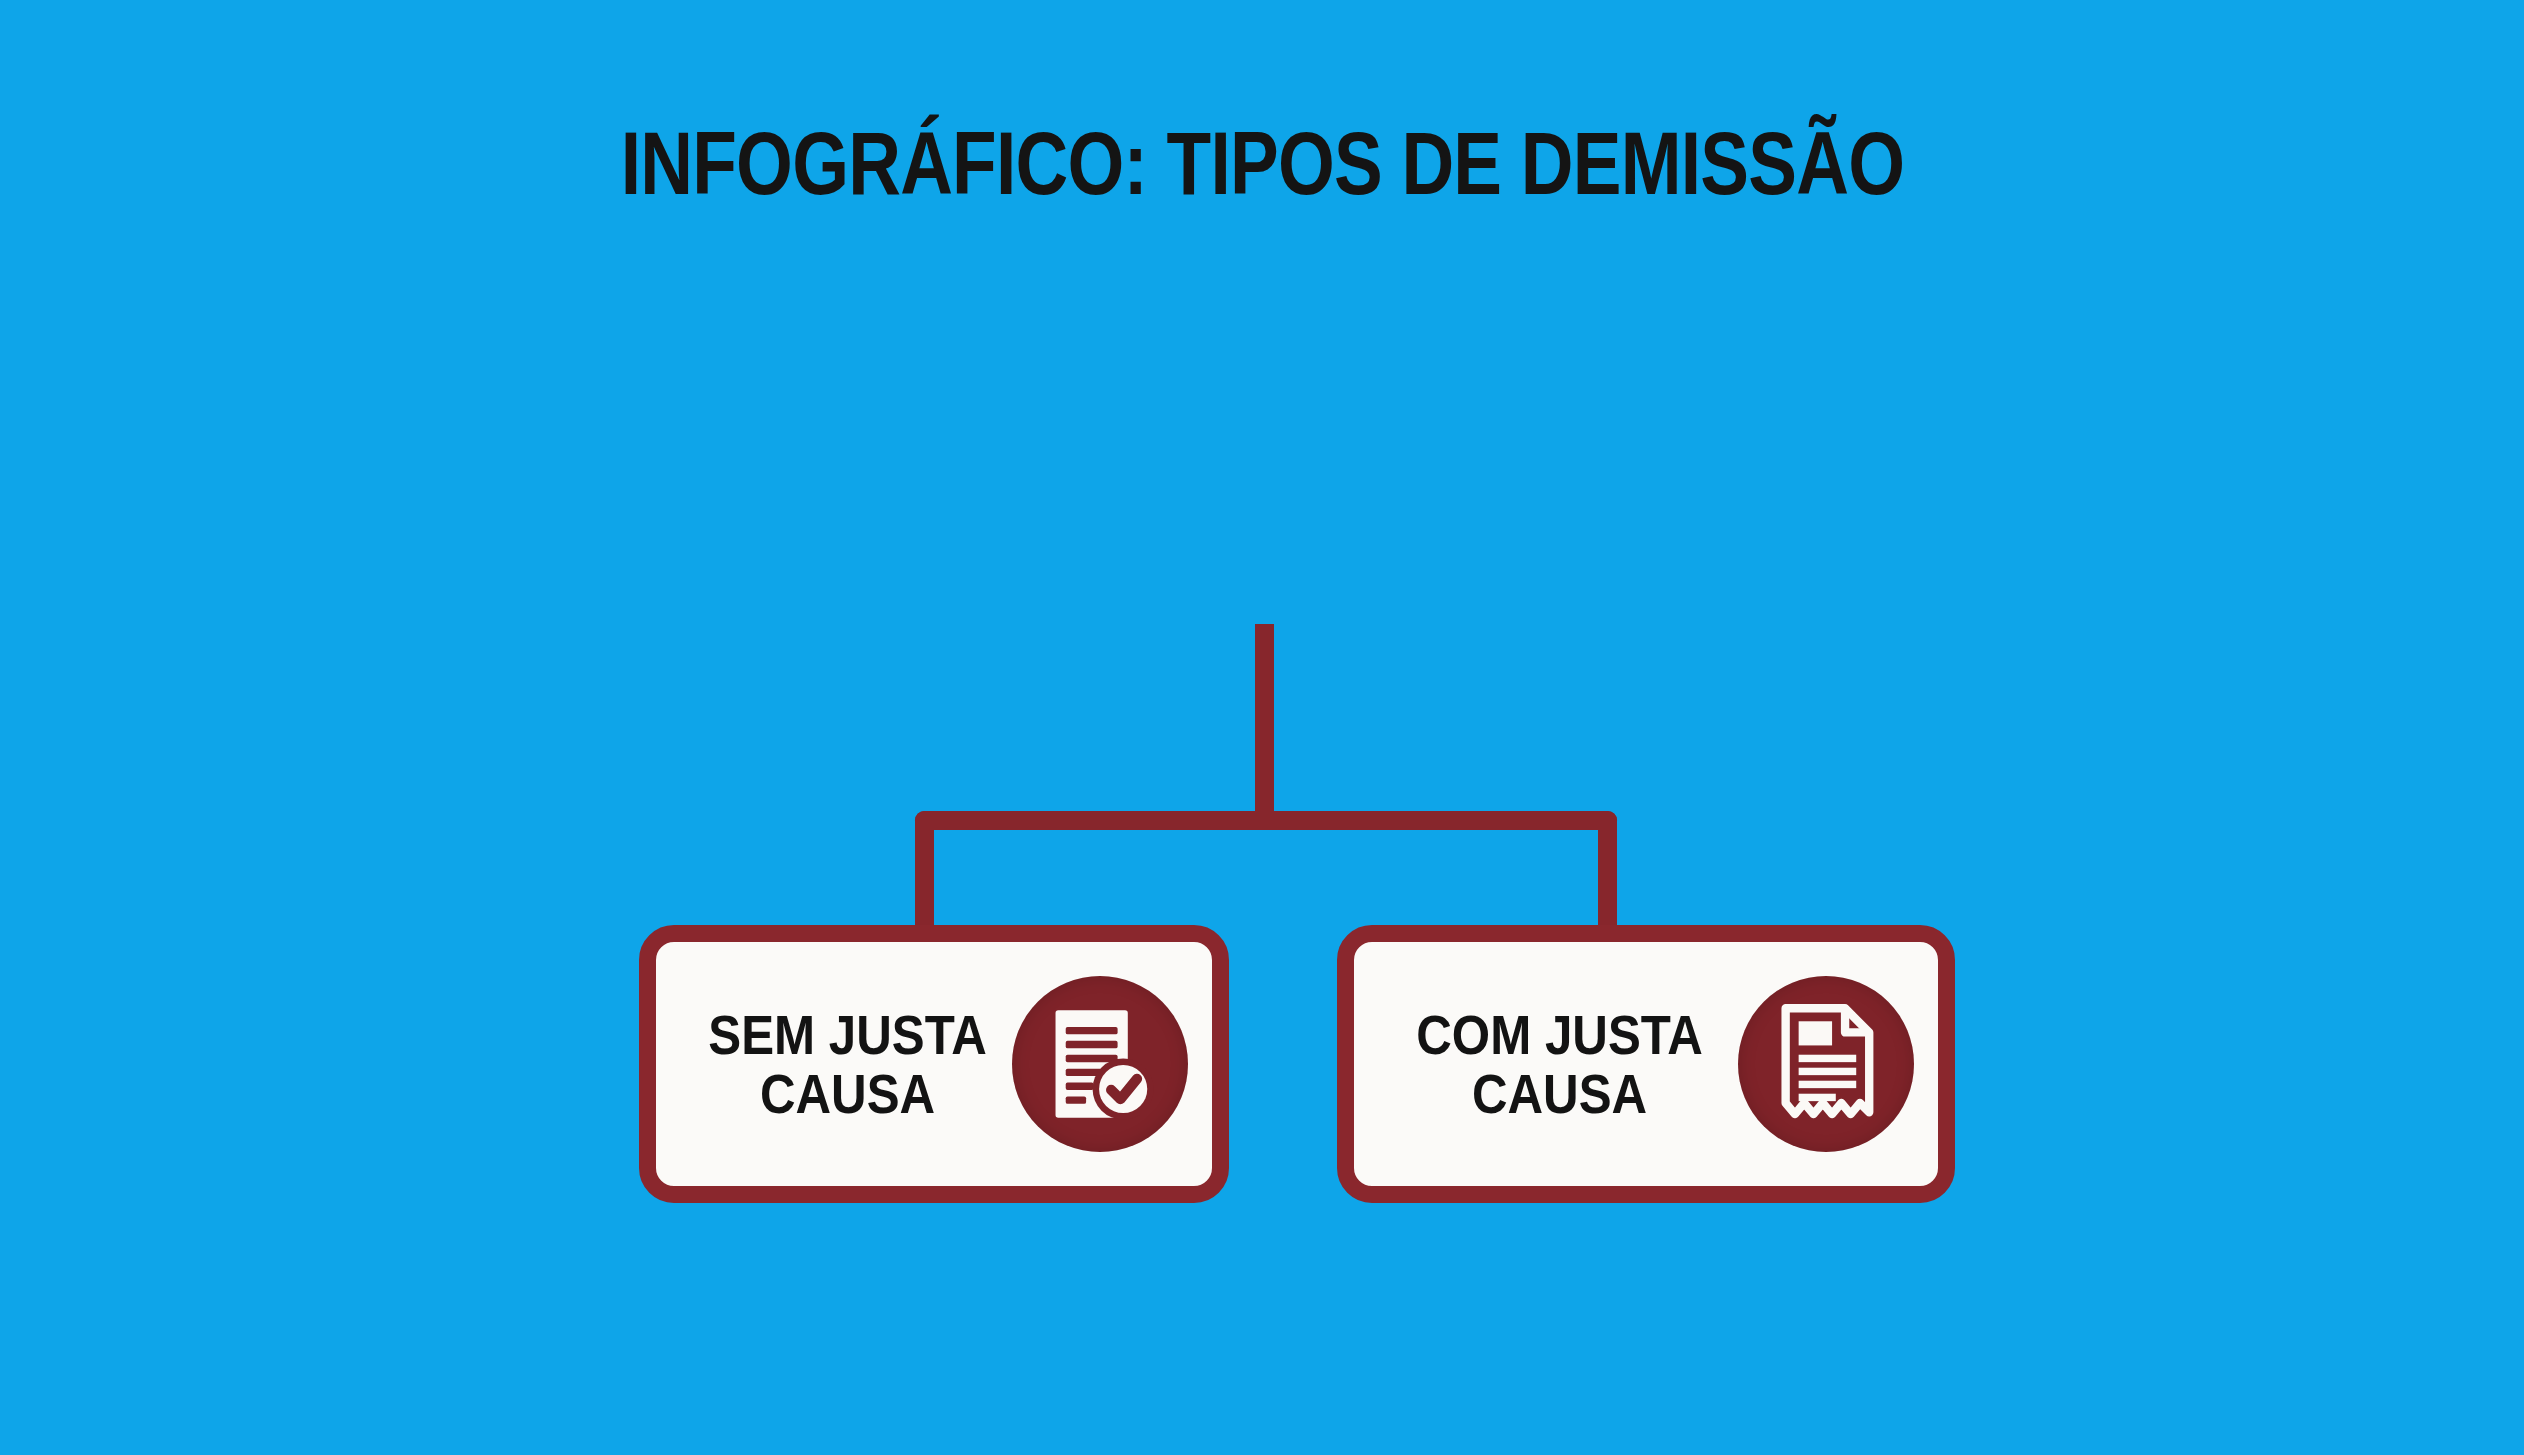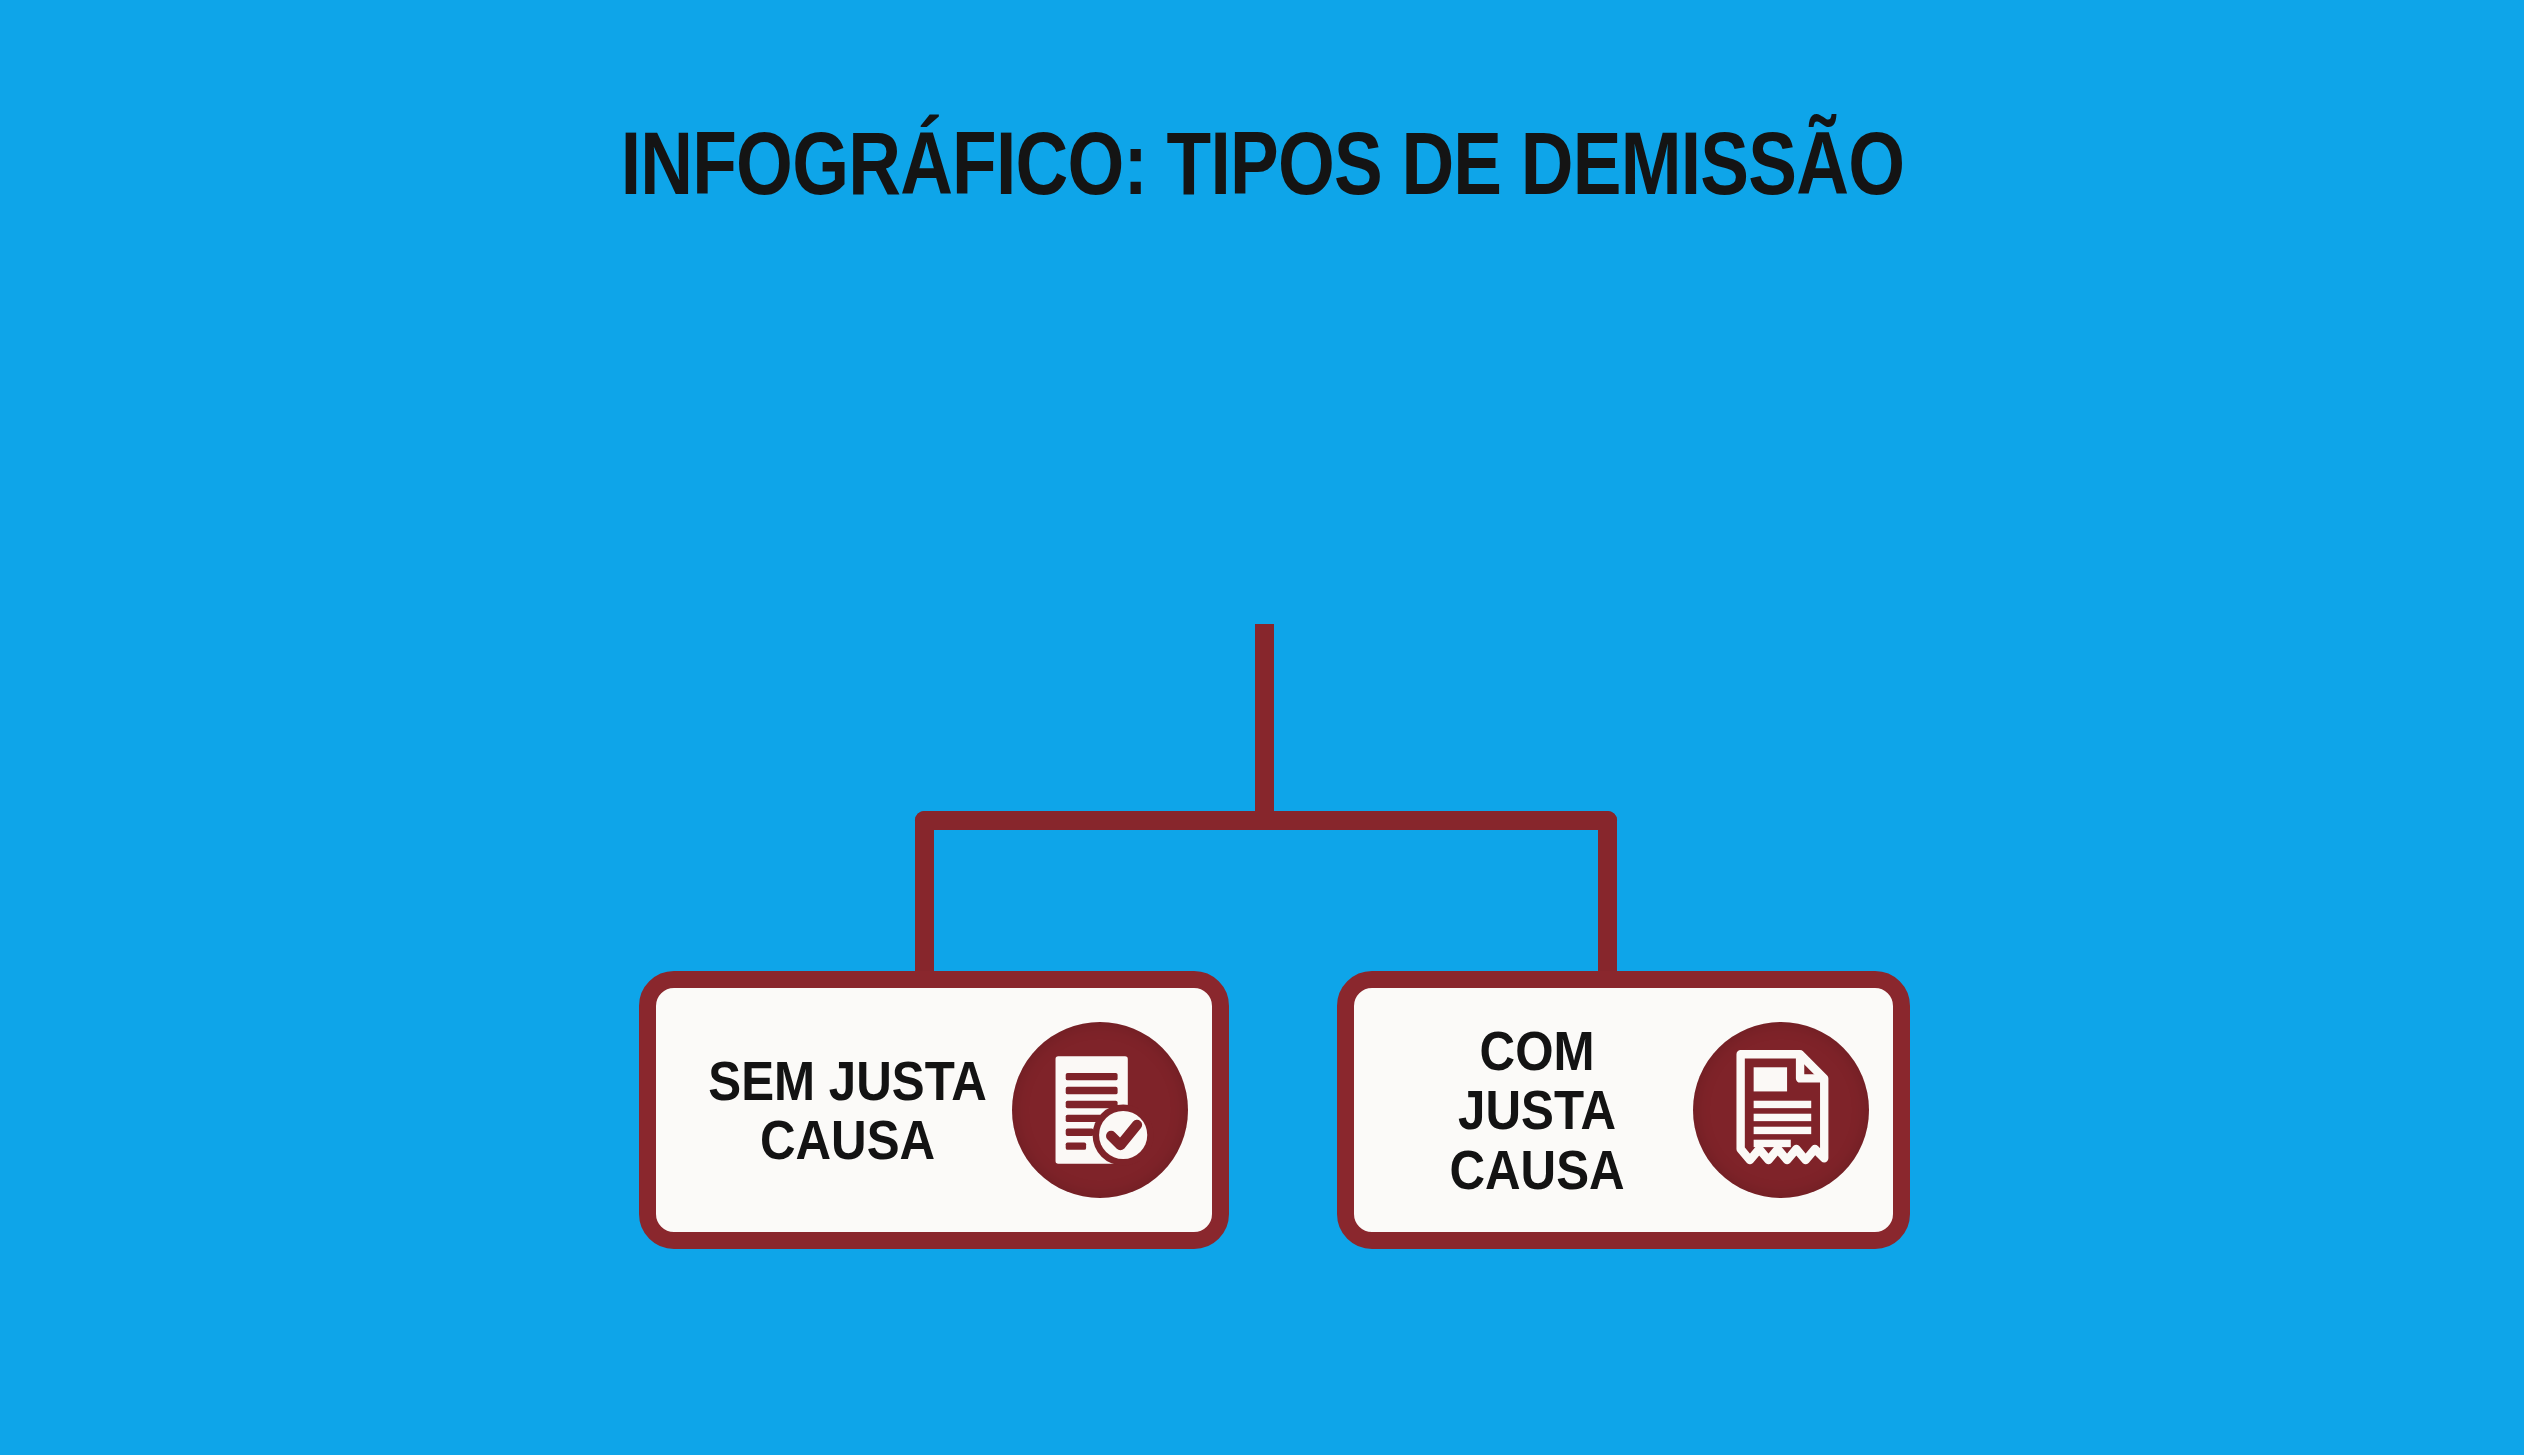--- a/index.html
+++ b/index.html
@@ -118,33 +118,33 @@
     width: 176px;
     height: 186px;
     display: flex;
     align-items: center;
     justify-content: center;
   }
 
   
   .card {
     position: absolute;
-    top: 971px;
+    top: 925px;
     height: 278px;
     box-sizing: border-box;
     border: 17.6px solid #8a272d;
     border-radius: 35px;
     background: #fbfaf8;
     display: flex;
     align-items: center;
     justify-content: space-between;
     padding: 0 24px 0 32px;
   }
   #card-sem-justa-causa { left: 639px;  width: 590px; }
-  #card-com-justa-causa { left: 1337px; width: 573px; }
+  #card-com-justa-causa { left: 1337px; width: 618px; }
 
   .card-label {
     flex: 1 1 auto;
     text-align: center;
     font-family: "Liberation Sans Narrow", "Liberation Sans", sans-serif;
     font-weight: 700;
     font-size: 56px;
     line-height: 1.06;
     color: #131313;
     letter-spacing: 0px;

